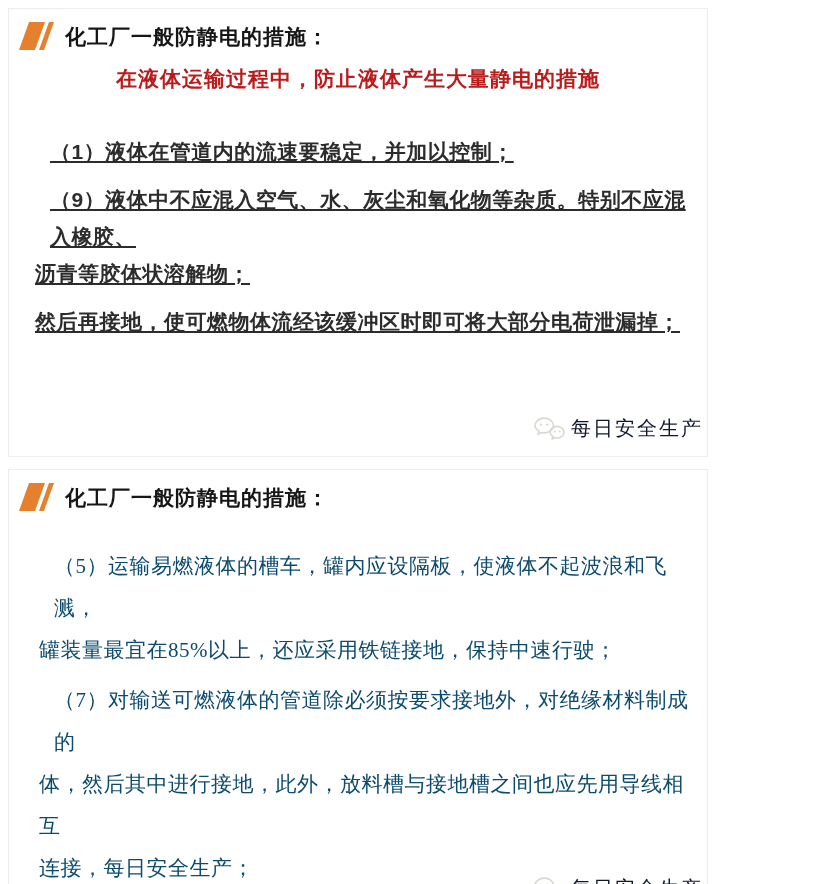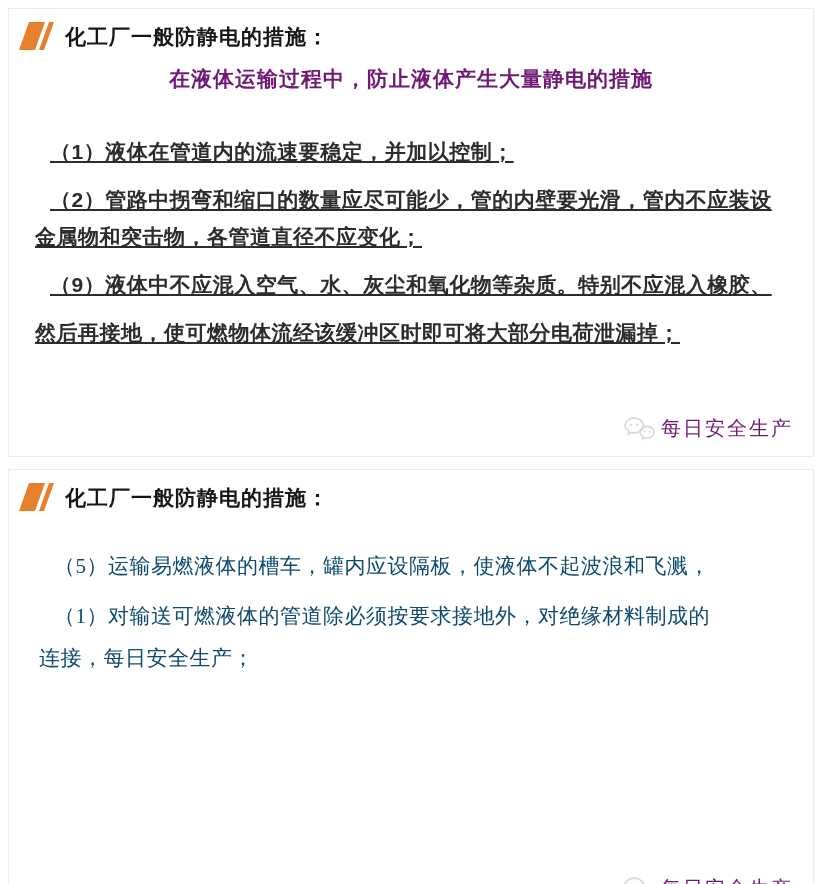--- a/index.html
+++ b/index.html
@@ -8,21 +8,21 @@
     width: 825px;
     height: 884px;
     background: #ffffff;
     overflow: hidden;
     font-family: "Liberation Sans", "DejaVu Sans", sans-serif;
     position: relative;
   }
   .card {
     position: absolute;
     left: 8px;
-    width: 806px;
+    width: 700px;
     background: #ffffff;
     border: 1px solid #ececec;
     box-sizing: border-box;
   }
   .card.one { top: 8px; height: 449px; }
   .card.two { top: 469px; height: 416px; border-bottom: none; overflow: hidden; }
 
   .card-header {
     display: flex;
     align-items: center;
@@ -37,21 +37,21 @@
     font-weight: bold;
     color: #161616;
     letter-spacing: 1px;
   }
   .section-subtitle {
     margin: 15px 0 0 0;
     text-align: center;
     font-size: 21px;
     line-height: 28px;
     font-weight: bold;
-    color: #701a75;
+    color: #b91c1c;
     letter-spacing: 1px;
   }
 
   .measures {
     font-size: 21px;
     color: #2c2c2c;
     letter-spacing: 0.5px;
   }
   .card.one .measures {
     margin: 40px 16px 0 26px;
@@ -68,25 +68,25 @@
     font-family: Liberation Serif, serif;
   }
   .card.two .measures .ln { line-height: 42px; }
   .card.two .measures p { margin: 0 0 8px 0; }
 
   .measures .ln { display: block; }
   .measures .ln.first { padding-left: 15px; }
 
   .watermark {
     position: absolute;
-    right: 20px;
+    right: 4px;
     display: flex;
     align-items: center;
     gap: 5px;
-    color: #701a75;
+    color: #0f172a;
     font-size: 20px;
     letter-spacing: 2px;
     white-space: nowrap;
     user-select: none;
   }
   .card.one .watermark { bottom: 14px; }
   .card.two .watermark { bottom: -17px; }
   .wechat-icon { width: 33px; height: 26px; display: block; }
 </style>
 </head>
@@ -101,25 +101,22 @@
     <h1 class="section-title">化工厂一般防静电的措施：</h1>
   </header>
 
   <h2 class="section-subtitle">在液体运输过程中，防止液体产生大量静电的措施</h2>
 
   <div class="measures">
     <p>
       <span class="ln first">（1）液体在管道内的流速要稳定，并加以控制；</span>
     </p>
     <p>
-      <span class="ln first">（2）管路中拐弯和缩口的数量应尽可能少，管的内壁要光滑，管内不应装设</span>
-      <span class="ln">金属物和突击物，各管道直径不应变化；</span>
-    </p>
-    <p>
       <span class="ln first">（9）液体中不应混入空气、水、灰尘和氧化物等杂质。特别不应混入橡胶、</span>
+      <span class="ln">沥青等胶体状溶解物；</span>
     </p>
     <p>
       <span class="ln">然后再接地，使可燃物体流经该缓冲区时即可将大部分电荷泄漏掉；</span>
     </p>
   </div>
 
   <div class="watermark">
     <svg class="wechat-icon" viewBox="0 0 33 26" aria-hidden="true">
       <g fill="none" stroke="#d8d8d2" stroke-width="1.6">
         <path d="M20.5 9.5c0 4.1-4.1 7.4-9.2 7.4-1 0-2-.1-2.9-.4l-3.2 1.6.9-2.9C4 13.8 2 11.8 2 9.5 2 5.4 6.1 2.1 11.2 2.1s9.3 3.3 9.3 7.4z"></path>
@@ -141,23 +138,25 @@
     <svg class="slash-icon" viewBox="0 0 35 28" aria-hidden="true">
       <polygon points="10,0 26,0 16,28 0,28" fill="#E5802F"></polygon>
       <polygon points="30,0 35,0 25,28 20,28" fill="#E5802F"></polygon>
     </svg>
     <h1 class="section-title">化工厂一般防静电的措施：</h1>
   </header>
 
   <div class="measures">
     <p>
       <span class="ln first">（5）运输易燃液体的槽车，罐内应设隔板，使液体不起波浪和飞溅，</span>
+      <span class="ln">罐装量最宜在85%以上，还应采用铁链接地，保持中速行驶；</span>
     </p>
     <p>
-      <span class="ln first">（1）对输送可燃液体的管道除必须按要求接地外，对绝缘材料制成的</span>
+      <span class="ln first">（7）对输送可燃液体的管道除必须按要求接地外，对绝缘材料制成的</span>
+      <span class="ln">体，然后其中进行接地，此外，放料槽与接地槽之间也应先用导线相互</span>
       <span class="ln">连接，每日安全生产；</span>
     </p>
   </div>
 
   <div class="watermark">
     <svg class="wechat-icon" viewBox="0 0 33 26" aria-hidden="true">
       <g fill="none" stroke="#d8d8d2" stroke-width="1.6">
         <path d="M20.5 9.5c0 4.1-4.1 7.4-9.2 7.4-1 0-2-.1-2.9-.4l-3.2 1.6.9-2.9C4 13.8 2 11.8 2 9.5 2 5.4 6.1 2.1 11.2 2.1s9.3 3.3 9.3 7.4z"></path>
         <path d="M31 16.2c0 3.2-3.1 5.8-7 5.8-.8 0-1.5-.1-2.2-.3l-2.5 1.2.7-2.2c-1.6-1.1-3-2.6-3-4.5 0-3.2 3.1-5.8 7-5.8s7 2.6 7 5.8z"></path>
       </g>

